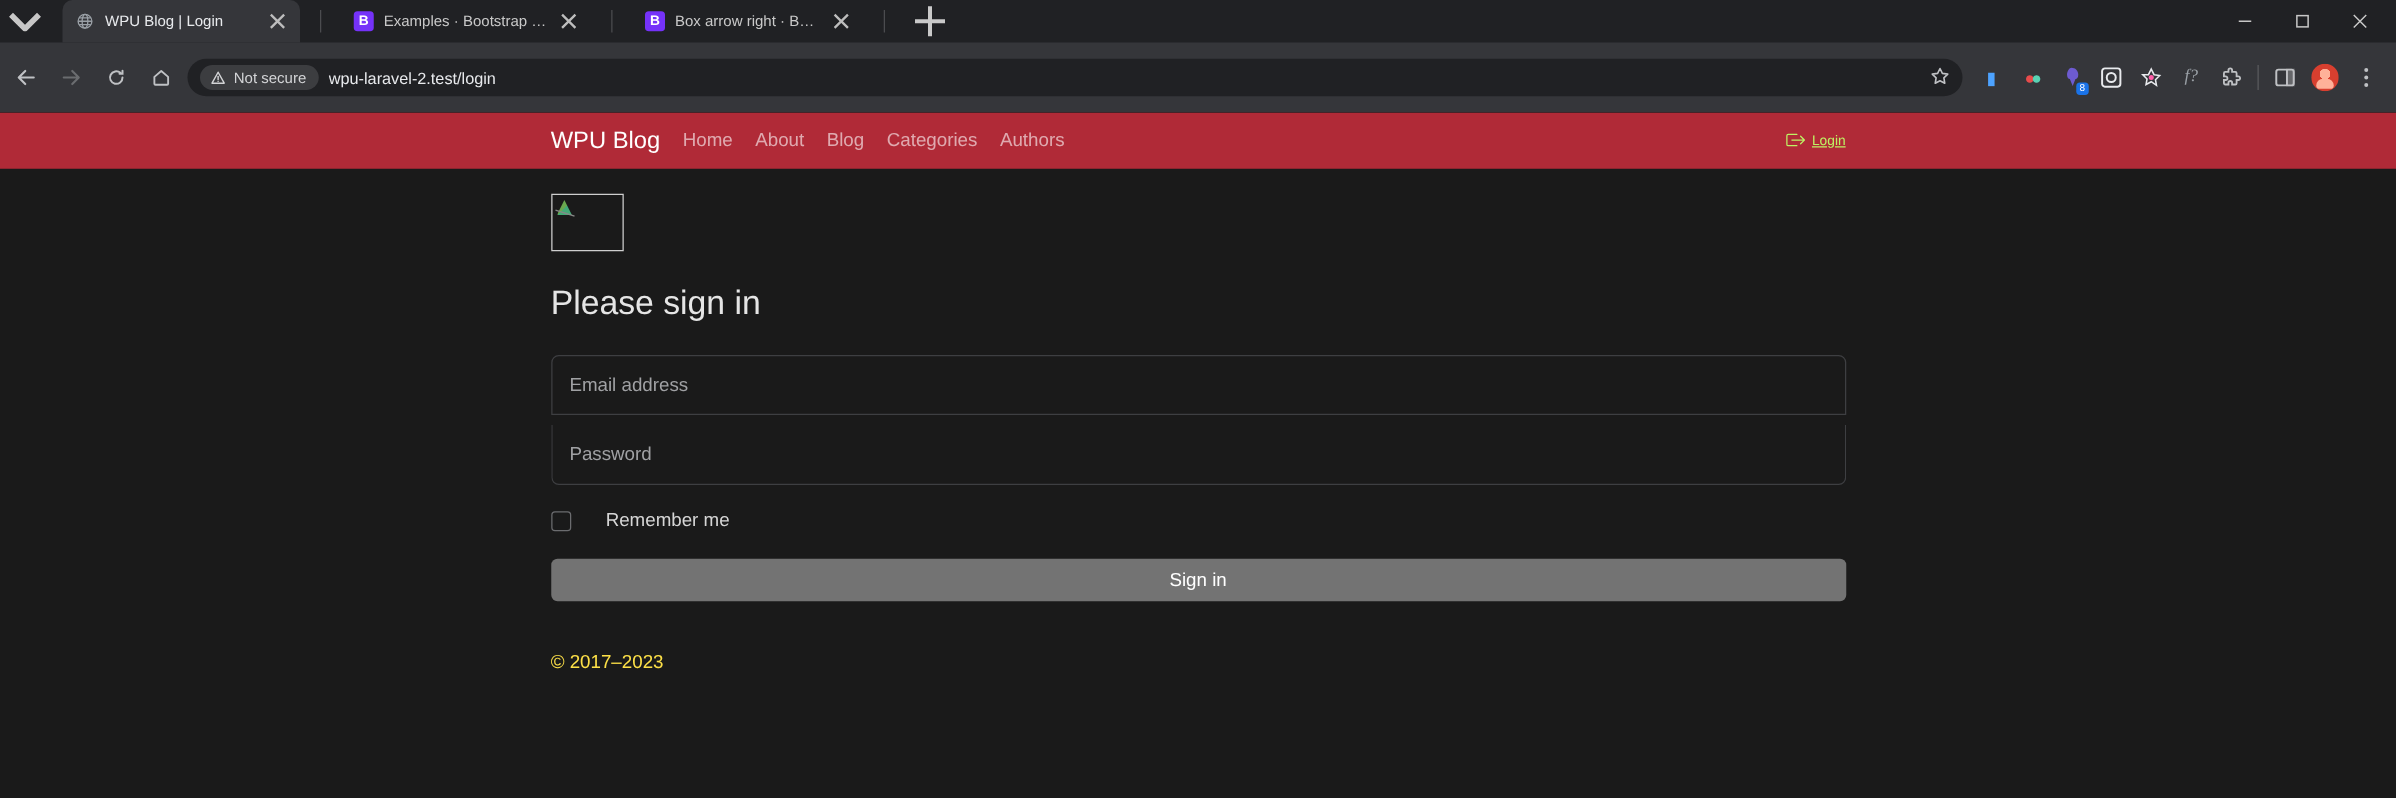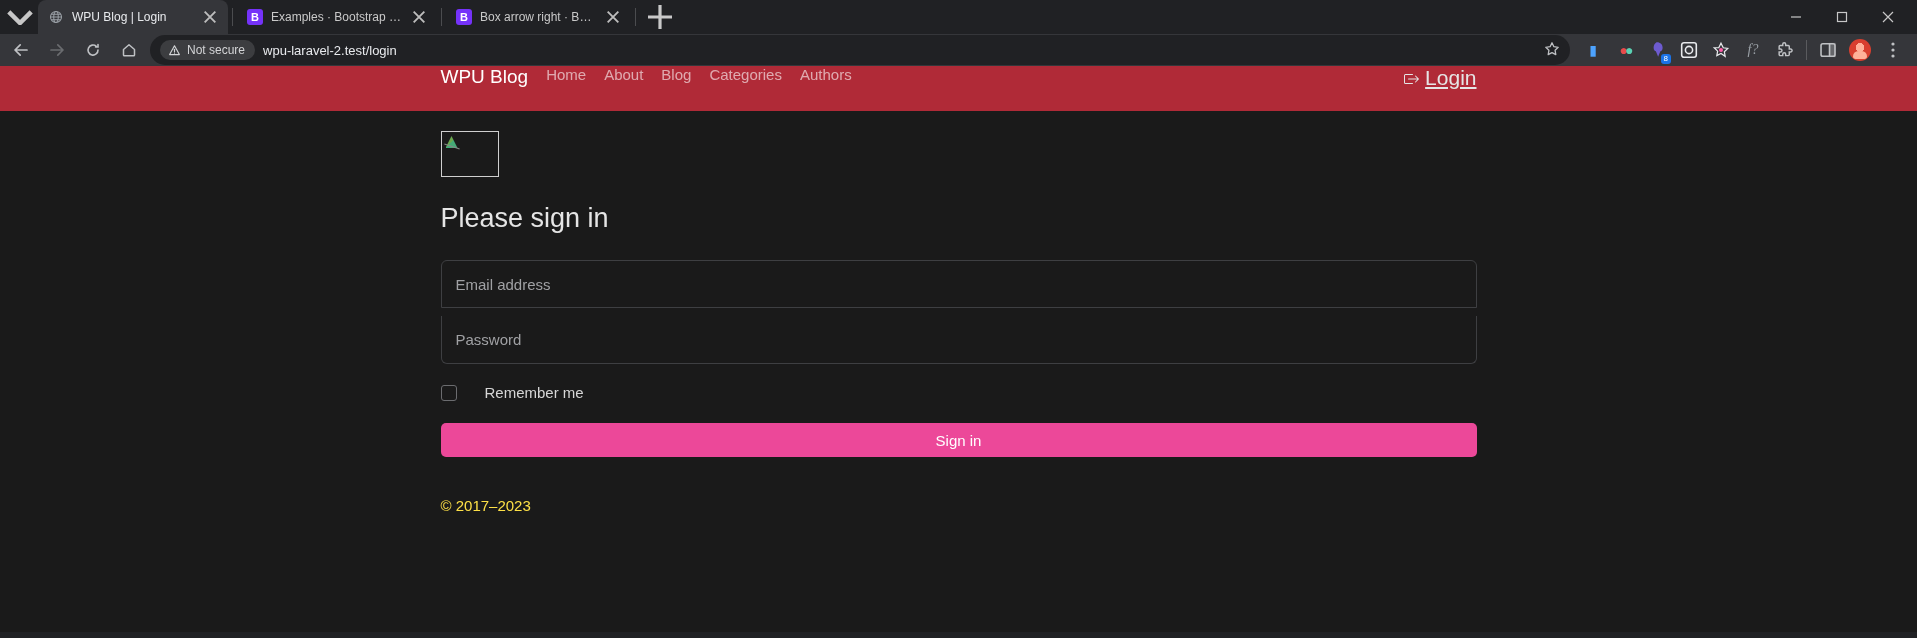--- a/index.html
+++ b/index.html
@@ -11,21 +11,21 @@
     overflow: hidden;
   }
 
   
   .chrome-top { background: #202124; }
   .tab-strip {
     display: flex;
     align-items: center;
     height: 34px;
     padding: 16px 6px;
-    gap: 4px;
+    gap: 16px;
     position: relative;
   }
   .tab-dropdown {
     width: 28px; height: 28px;
     display:flex;align-items:center;justify-content:center;
     color:#c7c7c7; font-size:12px;
     cursor:pointer;
   }
   .tab {
     display:flex; align-items:center;
@@ -71,21 +71,21 @@
   .window-controls{
     margin-left:auto;display:flex;gap:0;
   }
   .window-controls .wc{
     width:46px;height:34px;display:flex;align-items:center;justify-content:center;
     color:#c7c7c7;cursor:pointer;
   }
   .window-controls .wc svg{width:12px;height:12px;}
 
   .toolbar {
-    display:flex;align-items:center;height:32px;padding:0 6px;gap:6px;
+    display:flex;align-items:center;height:56px;padding:0 6px;gap:6px;
     background:#35363a;
   }
   .tb-btn{
     width:30px;height:30px;display:flex;align-items:center;justify-content:center;
     color:#bfc1c4;cursor:pointer;border-radius:50%;
   }
   .tb-btn.disabled{color:#6a6c6f;cursor:default;}
   .tb-btn svg{width:16px;height:16px;}
 
   .omnibox{
@@ -132,25 +132,25 @@
   }
   .navbar{
     background:#b02a37;
     height:45px;
     display:flex;align-items:center;
   }
   .container{
     width:1060px;margin:0 auto;padding:0 12px;
   }
   .nav-inner{
-    display:flex;align-items:flex-start;gap:18px;height:45px;
+    display:flex;align-items:center;gap:18px;height:45px;
   }
   .brand{color:#fff;font-size:19px;font-weight:400;}
   .nav-link{color:rgba(255,255,255,.6);font-size:15px;text-decoration:none;}
-  .nav-right{margin-left:auto;display:flex;align-items:center;gap:6px;color:#e5e5e5;font-size:21px;}
+  .nav-right{margin-left:auto;display:flex;align-items:center;gap:6px;color:#bef264;font-size:11px;}
   .nav-right svg{width:16px;height:16px;vertical-align:-2px;}
 
   .content{
     padding-top:20px;
   }
   .broken-img{
     width:58px;height:46px;border:1px solid #cfcfcf;background:transparent;position:relative;
   }
   .broken-img::before{
     content:"";position:absolute;left:4px;top:4px;width:12px;height:12px;
@@ -175,21 +175,21 @@
   .fc-pass{border-top-left-radius:0;border-top-right-radius:0;margin-top:0;border-top:none;}
 
   .checkbox-row{display:flex;align-items:center;gap:28px;margin-top:20px;}
   .checkbox{
     width:16px;height:16px;border:1px solid #6b6c6f;border-radius:3px;background:transparent;
   }
   .checkbox-label{color:#d6d6d6;font-size:15px;}
 
   .btn-primary{
     width:100%;height:34px;margin-top:22px;
-    background:#ec4899;border:none;border-radius:5px;color:#fff;font-size:15px;cursor:pointer;
+    background:#737373;border:none;border-radius:5px;color:#fff;font-size:15px;cursor:pointer;
   }
   .copyright{color:#fde047;font-size:15px;margin-top:40px;}
 </style>
 </head>
 <body>
 
 <div class="chrome-top">
   <div class="tab-strip">
     <div class="tab-dropdown">
       <svg viewBox="0 0 10 6" fill="none" stroke="currentColor" stroke-width="1.6">

